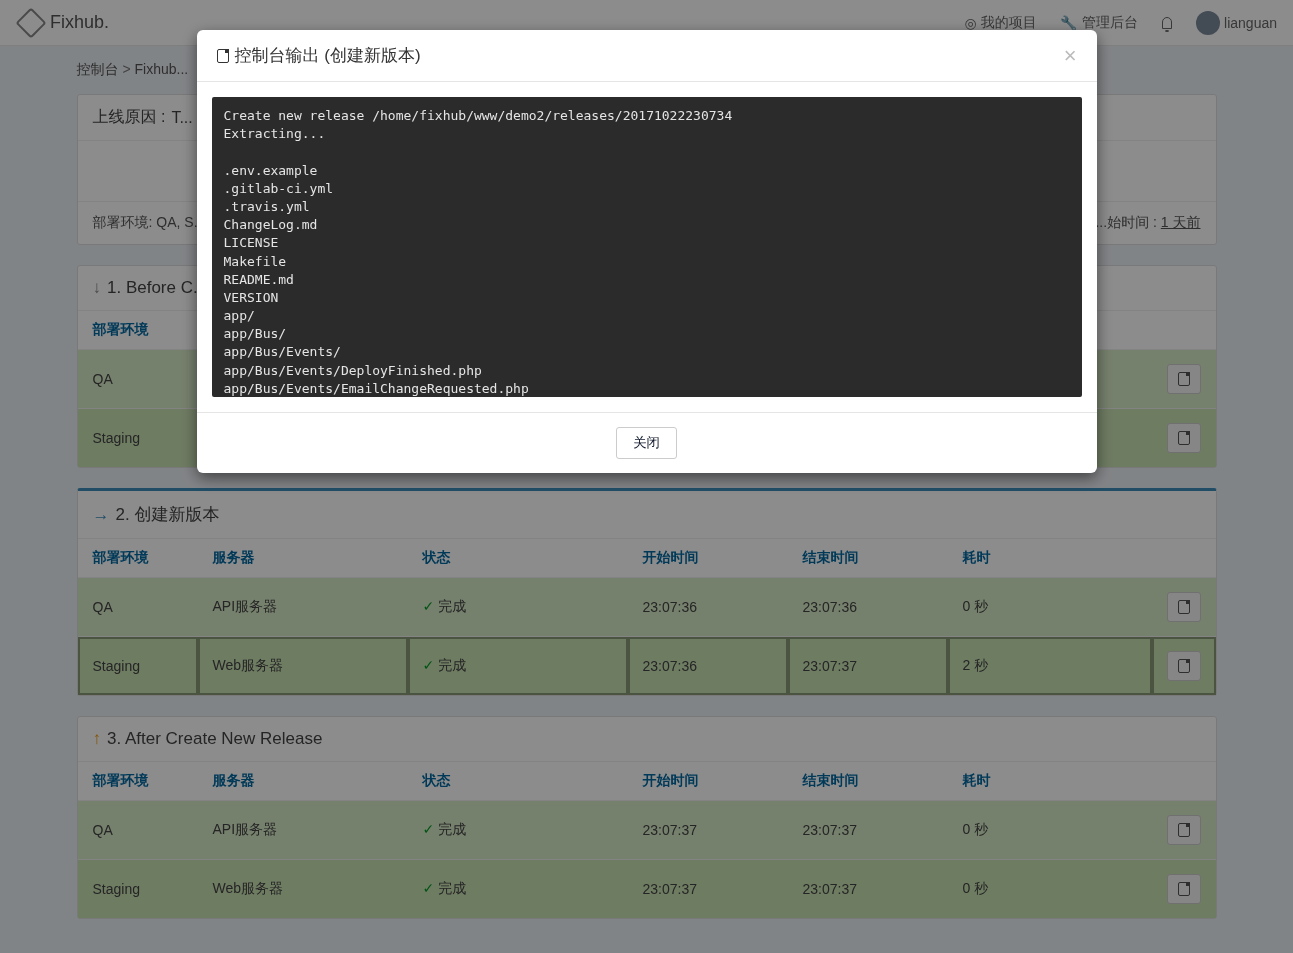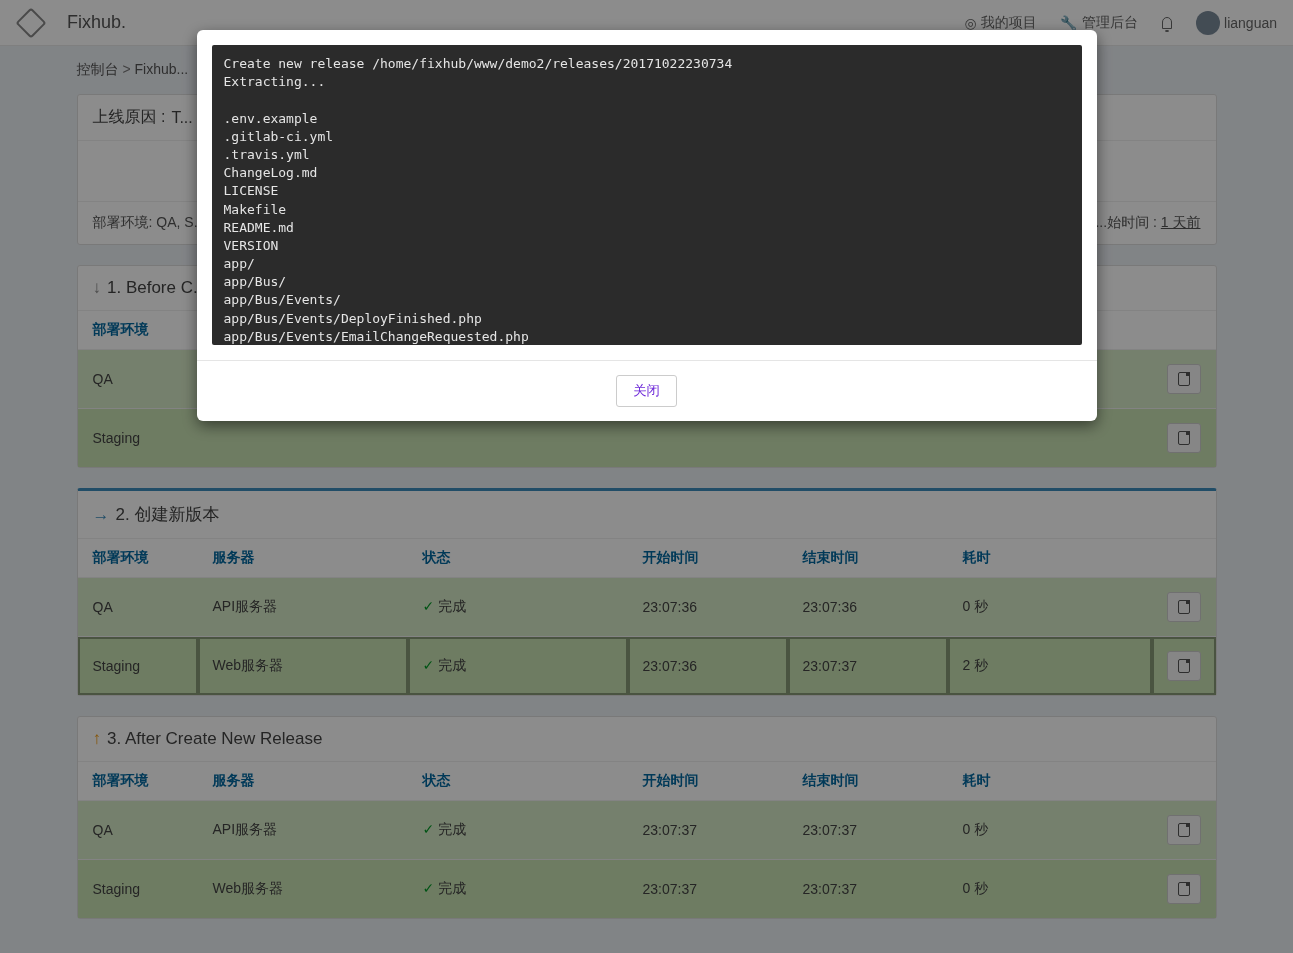--- a/index.html
+++ b/index.html
@@ -1,18 +1,18 @@
 <!DOCTYPE html>
 <html><head>
 <meta charset="utf-8">
 <style>
   * { margin: 0; padding: 0; box-sizing: border-box; }
   body { font-family: -apple-system, "Helvetica Neue", Arial, sans-serif; font-size: 14px; color: #333; background: #ecf0f5; }
   .topbar { background: #fff; border-bottom: 1px solid #e7e7e7; height: 46px; display: flex; align-items: center; padding: 0 16px; }
-  .brand { display: flex; align-items: center; gap: 21px; font-size: 18px; color: #555; }
+  .brand { display: flex; align-items: center; gap: 4px; font-size: 18px; color: #555; }
   .brand-logo { width: 30px; height: 30px; position: relative; }
   .brand-logo::before { content: ''; position: absolute; inset: 4px; border: 2px solid #888; border-radius: 3px; transform: rotate(45deg); }
   .top-right { margin-left: auto; display: flex; align-items: center; gap: 24px; color: #666; }
   .top-right a { color: #666; cursor: pointer; display: flex; align-items: center; gap: 4px; }
   .avatar { width: 24px; height: 24px; border-radius: 50%; background: #7a8a99; display: inline-block; }
   .container { max-width: 1170px; margin: 0 auto; padding: 0 15px; }
   .breadcrumb { padding: 15px 0; color: #777; }
   .breadcrumb a { color: #555; text-decoration: none; }
   .panel { background: #fff; border: 1px solid #ddd; border-radius: 3px; margin-bottom: 20px; }
   .panel-header { padding: 12px 15px; border-bottom: 1px solid #eee; font-size: 16px; color: #444; display: flex; align-items: center; gap: 6px; }
@@ -42,21 +42,21 @@
   .col-act { width: 60px; text-align: center; }
 
   
   .overlay { position: fixed; inset: 0; background: rgba(0,0,0,0.45); z-index: 1000; }
   .modal { position: fixed; z-index: 1001; top: 30px; left: 50%; transform: translateX(-50%); width: 900px; background: #fff; border-radius: 6px; box-shadow: 0 5px 15px rgba(0,0,0,0.5); overflow: hidden; display: flex; flex-direction: column; }
   .modal-header { padding: 14px 20px; border-bottom: 1px solid #e5e5e5; display: flex; align-items: center; gap: 6px; font-size: 17px; color: #333; }
   .modal-close { margin-left: auto; color: #bbb; font-size: 22px; cursor: pointer; background: none; border: none; line-height: 1; }
   .modal-body { padding: 15px; }
   .console { background: #2b2b2b; color: #e5e5e5; font-family: "Consolas", "Monaco", monospace; font-size: 13px; line-height: 1.4; padding: 10px 12px; height: 300px; overflow-y: scroll; white-space: pre; border-radius: 2px; }
   .modal-footer { padding: 14px 20px; border-top: 1px solid #e5e5e5; text-align: center; }
-  .btn-close { background: #fff; border: 1px solid #ccc; border-radius: 3px; padding: 6px 16px; cursor: pointer; color: #6d28d9; }
+  .btn-close { background: #fff; border: 1px solid #ccc; border-radius: 3px; padding: 6px 16px; cursor: pointer; color: #0f172a; }
 
   .ic-file { display:inline-block; width:12px; height:14px; border:1px solid currentColor; border-radius:2px; position:relative; }
   .ic-file::after { content:''; position:absolute; top:-1px; right:-1px; width:4px; height:4px; background:currentColor; }
   .ic-bell { display:inline-block; width:10px; height:12px; border:1.5px solid currentColor; border-radius: 6px 6px 0 0; position:relative; }
   .ic-bell::after { content:''; position:absolute; bottom:-4px; left:2px; width:4px; height:2px; background:currentColor; border-radius:50%; }
 </style>
 </head>
 <body>
 
 <div class="topbar">
@@ -225,20 +225,25 @@
             </tr>
           </tbody>
         </table>
       </div>
     </div>
 
 </div>
 
 <div class="overlay"></div>
 <div class="modal">
+  <div class="modal-header">
+    <span class="ic-file"></span>
+    <span>控制台输出 (创建新版本)</span>
+    <button class="modal-close">×</button>
+  </div>
   <div class="modal-body">
     <div class="console">Create new release /home/fixhub/www/demo2/releases/20171022230734
 Extracting...
 
 .env.example
 .gitlab-ci.yml
 .travis.yml
 ChangeLog.md
 LICENSE
 Makefile

